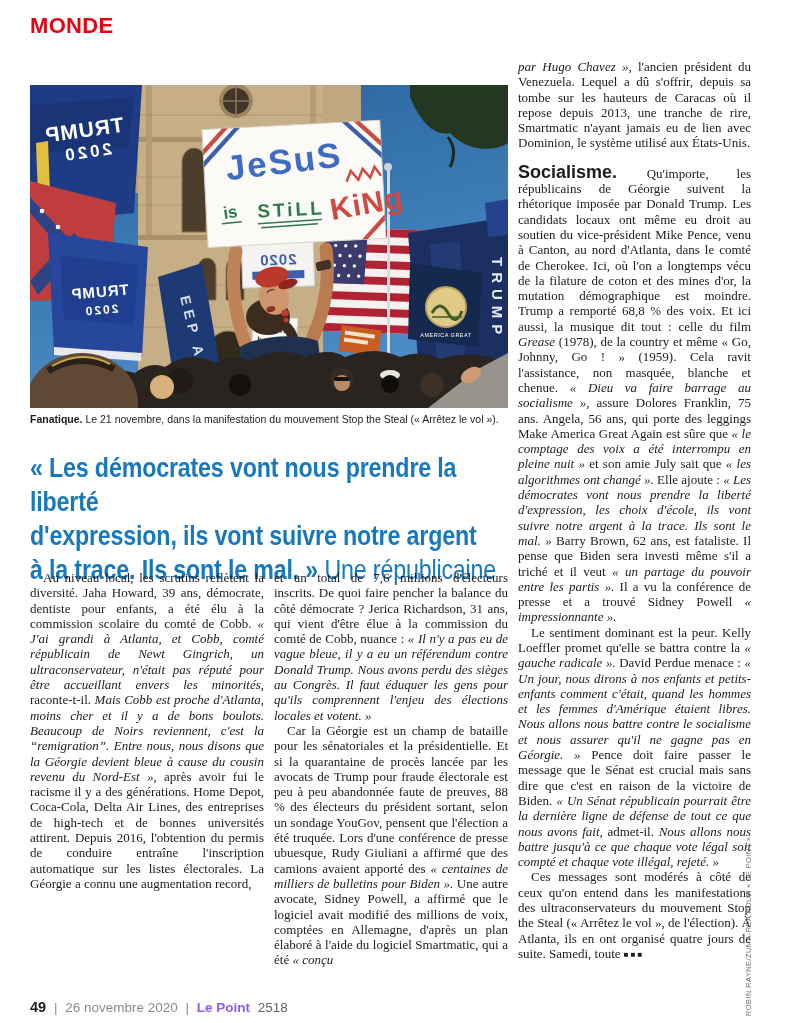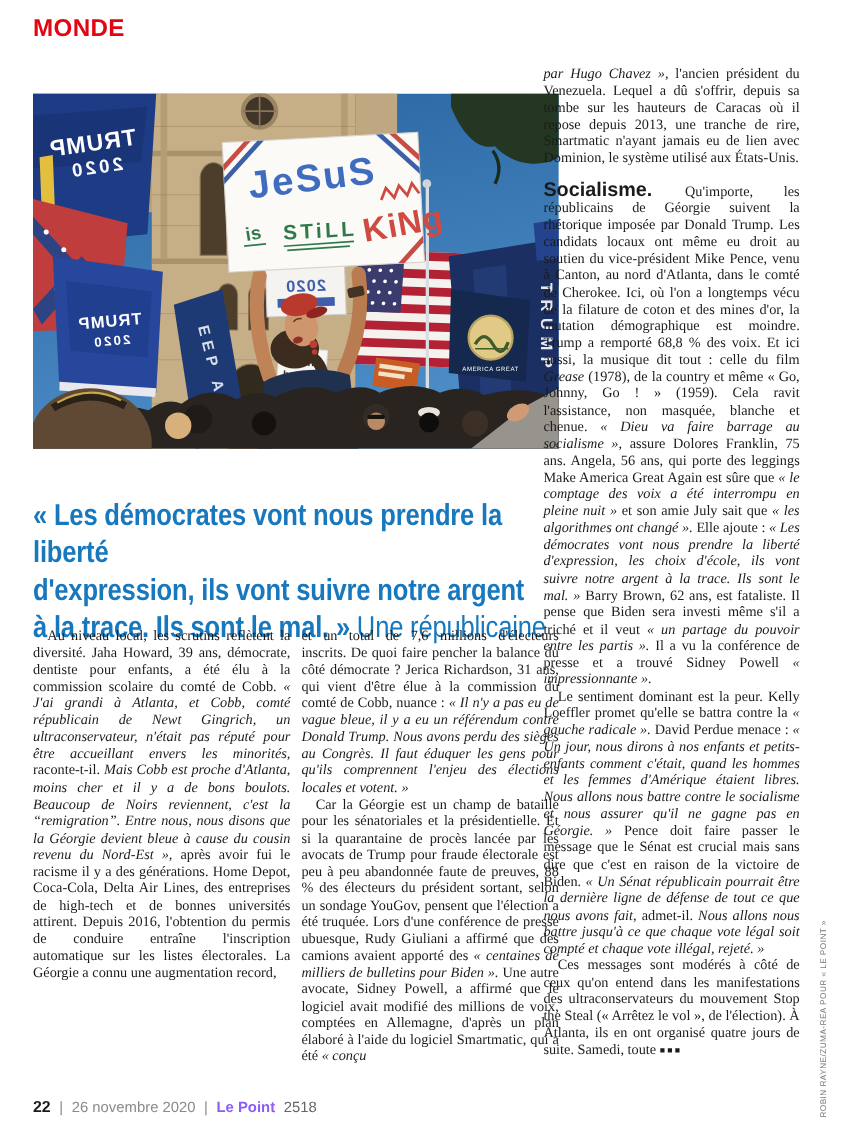--- a/index.html
+++ b/index.html
@@ -20,21 +20,21 @@
   .cols{position:absolute;left:30px;top:570px;width:478px;display:flex;gap:10px;}
   .col{width:234px;}
   .bodytext p{margin:0;font-family:"Liberation Serif",serif;font-size:13px;line-height:15.3px;
         text-align:justify;color:#1b1b1b;}
   .bodytext p.indent{text-indent:13px;}
   .bodytext p.gap{margin-top:14px;}
   .sg-i{font-style:italic;}
   .sg-h{font-family:"Liberation Sans",sans-serif;font-weight:bold;font-size:18px;}
   .sg-m{font-family:"Liberation Sans",sans-serif;font-size:8px;letter-spacing:2px;
         position:relative;top:-1px;}
-  .right-col{position:absolute;left:494px;top:59px;width:233px;}
+  .right-col{position:absolute;left:518px;top:59px;width:233px;}
   .credit{position:absolute;left:744px;top:1016px;transform:rotate(-90deg);
         transform-origin:0 0;white-space:nowrap;font-size:7.5px;color:#777;
         letter-spacing:.4px;}
   .footer{position:absolute;left:30px;top:999px;font-size:13.5px;color:#8a8a8a;}
   .footer span{margin-right:4px;}
   .footer .pageno{font-weight:bold;color:#1b1b1b;font-size:14.5px;}
   .footer .brand{font-weight:bold;color:#8b5cf6;}
   .footer .issue{color:#666;}
   
   text{font-family:"Liberation Sans",sans-serif;}
@@ -282,20 +282,23 @@
         <circle cx="402" cy="300" r="12" fill="#3b2f26"></circle>
         <circle cx="452" cy="296" r="12" fill="#8f897f"></circle>
         <polygon points="398,323 448,284 478,268 478,323" fill="#97948e"></polygon>
         <ellipse cx="441" cy="290" rx="11" ry="7" fill="#cf9a76" transform="rotate(-30 441 290)"></ellipse>
         <ellipse cx="52" cy="318" rx="56" ry="50" fill="#5f4935"></ellipse>
         <path d="M18,286 q32,-20 66,-2" stroke="#2a2118" stroke-width="7" fill="none"></path>
         <path d="M22,281 q30,-17 58,-2" stroke="#c9a84c" stroke-width="2" fill="none"></path>
         <circle cx="132" cy="302" r="12" fill="#d7b07c"></circle>
       </g>
     </svg>
+    <figcaption class="caption">
+        <p class="cap"><span class="sg-cb">Fanatique. </span><span class="sg-r">Le 21 novembre, dans la manifestation du mouvement Stop the Steal (« Arrêtez le vol »).</span></p>
+      </figcaption>
   </figure>
 
   <div class="pullquote">
       <p class="pq"><span class="sg-qb">« Les démocrates vont nous prendre la liberté
 d'expression, ils vont suivre notre argent
 à la trace. Ils sont le mal. » </span><span class="sg-qa">Une républicaine</span></p>
     </div>
 
   <div class="cols bodytext">
     <div class="col">
@@ -310,21 +313,21 @@
   <div class="right-col bodytext">
       <p><span class="sg-i">par Hugo Chavez », </span><span class="sg-r">l'ancien président du Venezuela. Lequel a dû s'offrir, depuis sa tombe sur les hauteurs de Caracas où il repose depuis 2013, une tranche de rire, Smartmatic n'ayant jamais eu de lien avec Dominion, le système utilisé aux États-Unis.</span></p>
       <p class="gap"><span class="sg-h">Socialisme. </span><span class="sg-r">Qu'importe, les républicains de Géorgie suivent la rhétorique imposée par Donald Trump. Les candidats locaux ont même eu droit au soutien du vice-président Mike Pence, venu à Canton, au nord d'Atlanta, dans le comté de Cherokee. Ici, où l'on a longtemps vécu de la filature de coton et des mines d'or, la mutation démographique est moindre. Trump a remporté 68,8 % des voix. Et ici aussi, la musique dit tout : celle du film </span><span class="sg-i">Grease</span><span class="sg-r"> (1978), de la country et même « Go, Johnny, Go ! » (1959). Cela ravit l'assistance, non masquée, blanche et chenue. </span><span class="sg-i">« Dieu va faire barrage au socialisme », </span><span class="sg-r">assure Dolores Franklin, 75 ans. Angela, 56 ans, qui porte des leggings Make America Great Again est sûre que </span><span class="sg-i">« le comptage des voix a été interrompu en pleine nuit » </span><span class="sg-r">et son amie July sait que </span><span class="sg-i">« les algorithmes ont changé ».</span><span class="sg-r"> Elle ajoute : </span><span class="sg-i">« Les démocrates vont nous prendre la liberté d'expression, les choix d'école, ils vont suivre notre argent à la trace. Ils sont le mal. » </span><span class="sg-r">Barry Brown, 62 ans, est fataliste. Il pense que Biden sera investi même s'il a triché et il veut </span><span class="sg-i">« un partage du pouvoir entre les partis ».</span><span class="sg-r"> Il a vu la conférence de presse et a trouvé Sidney Powell </span><span class="sg-i">« impressionnante ».</span></p>
       <p class="indent"><span class="sg-r">Le sentiment dominant est la peur. Kelly Loeffler promet qu'elle se battra contre la </span><span class="sg-i">« gauche radicale ».</span><span class="sg-r"> David Perdue menace : </span><span class="sg-i">« Un jour, nous dirons à nos enfants et petits-enfants comment c'était, quand les hommes et les femmes d'Amérique étaient libres. Nous allons nous battre contre le socialisme et nous assurer qu'il ne gagne pas en Géorgie. » </span><span class="sg-r">Pence doit faire passer le message que le Sénat est crucial mais sans dire que c'est en raison de la victoire de Biden. </span><span class="sg-i">« Un Sénat républicain pourrait être la dernière ligne de défense de tout ce que nous avons fait, </span><span class="sg-r">admet-il. </span><span class="sg-i">Nous allons nous battre jusqu'à ce que chaque vote légal soit compté et chaque vote illégal, rejeté. »</span></p>
       <p class="indent"><span class="sg-r">Ces messages sont modérés à côté de ceux qu'on entend dans les manifestations des ultraconservateurs du mouvement Stop the Steal (« Arrêtez le vol », de l'élection). À Atlanta, ils en ont organisé quatre jours de suite. Samedi, toute </span><span class="sg-m">■■■</span></p>
     </div>
 
   <div class="credit">ROBIN RAYNE/ZUMA-REA POUR « LE POINT »</div>
 
   <div class="footer">
-    <span class="pageno">22</span>
+    <span class="pageno">49</span>
     <span class="sep">|</span>
     <span class="date">26 novembre 2020</span>
     <span class="sep">|</span>
     <span class="brand">Le Point</span>
     <span class="issue">2518</span>
   </div>
 
 </div>
 
 </body></html>

